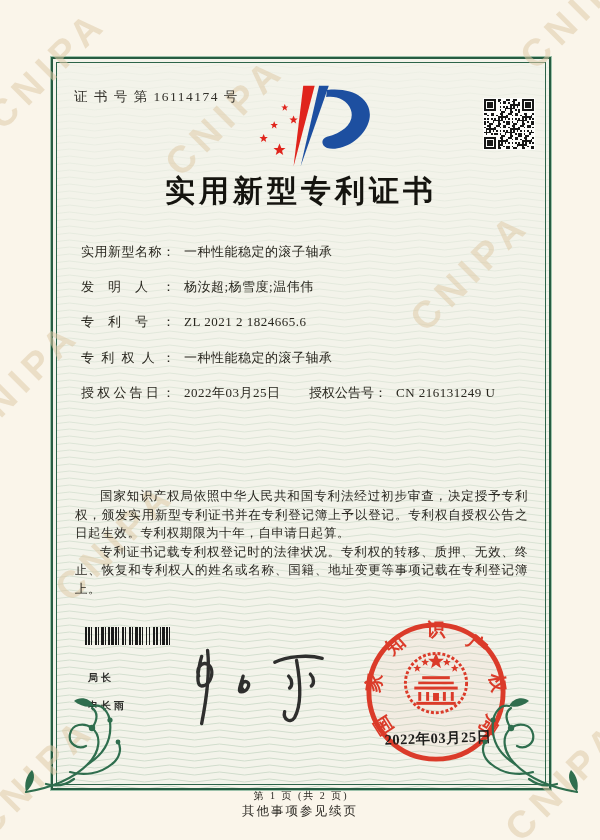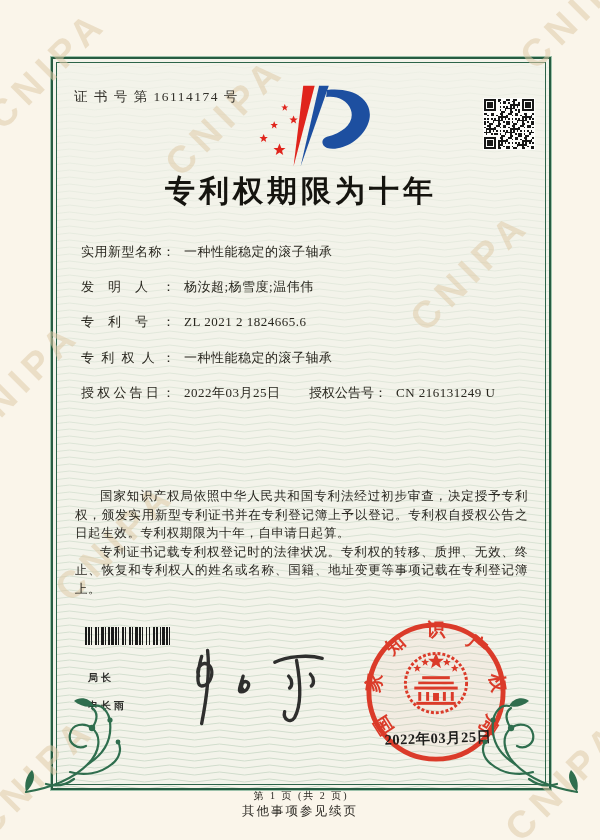--- a/index.html
+++ b/index.html
@@ -442,21 +442,21 @@
         <rect x="22" y="0" width="1" height="7" fill="#171717"></rect>
         <rect x="28" y="0" width="1" height="7" fill="#171717"></rect>
         <rect x="24" y="2" width="3" height="3" fill="#171717"></rect>
         <rect x="0" y="22" width="7" height="1" fill="#171717"></rect>
         <rect x="0" y="28" width="7" height="1" fill="#171717"></rect>
         <rect x="0" y="22" width="1" height="7" fill="#171717"></rect>
         <rect x="6" y="22" width="1" height="7" fill="#171717"></rect>
         <rect x="2" y="24" width="3" height="3" fill="#171717"></rect>
       </svg>
 
-    <div class="title">专利权期限为十年</div>
+    <div class="title">实用新型专利证书</div>
 
     <div class="fields">
       <div class="frow">
         <span class="flabel">实用新型名称：</span><span class="fvalue">一种性能稳定的滚子轴承</span>
       </div>
       <div class="frow">
         <span class="flabel">发明人：</span><span class="fvalue">杨汝超;杨雪度;温伟伟</span>
       </div>
       <div class="frow">
         <span class="flabel">专利号：</span><span class="fvalue">ZL 2021 2 1824665.6</span>

